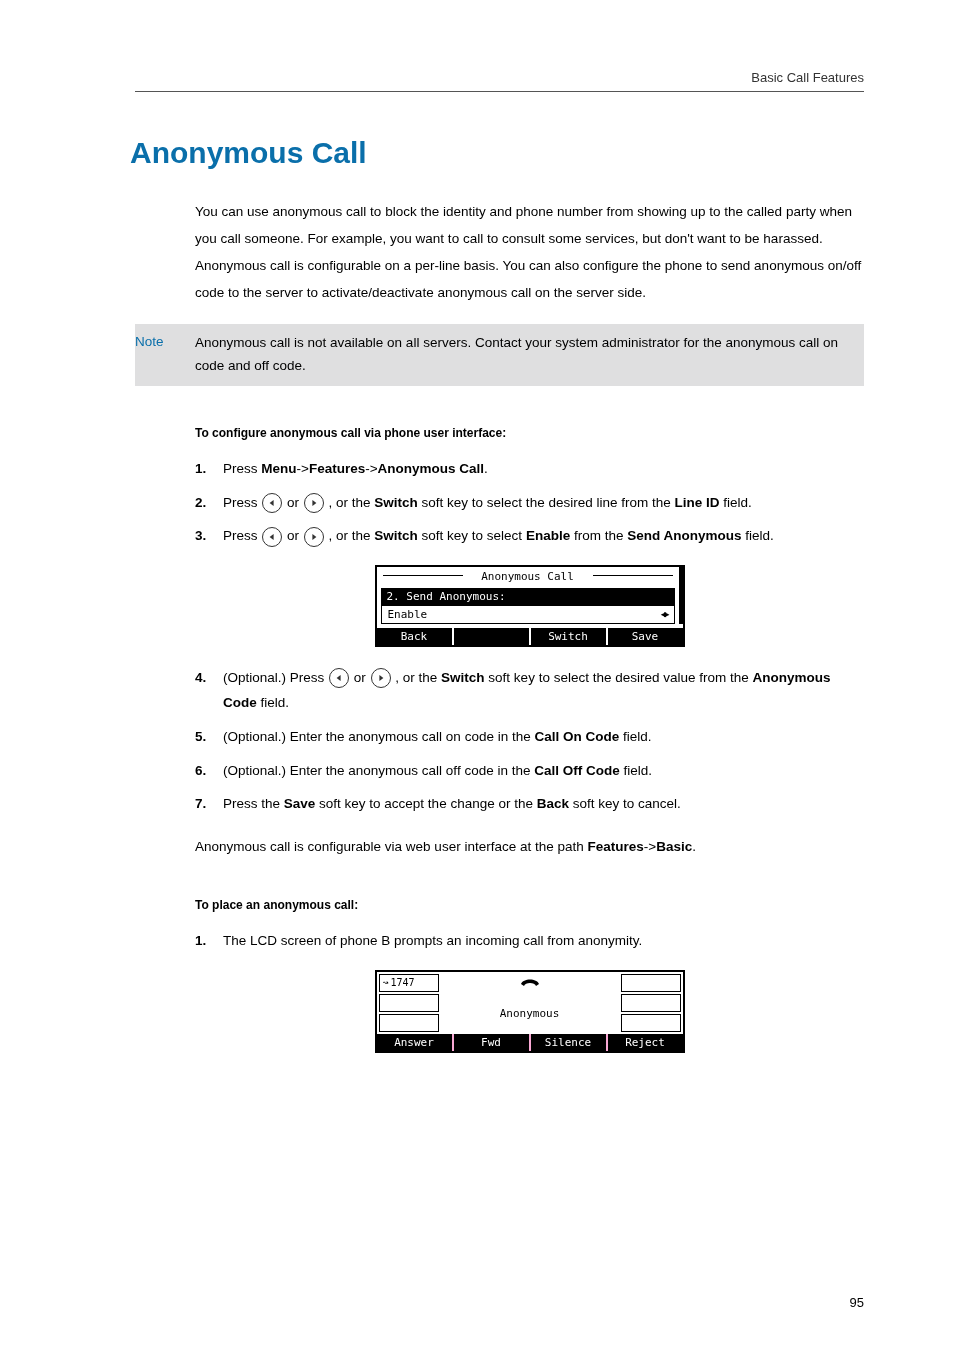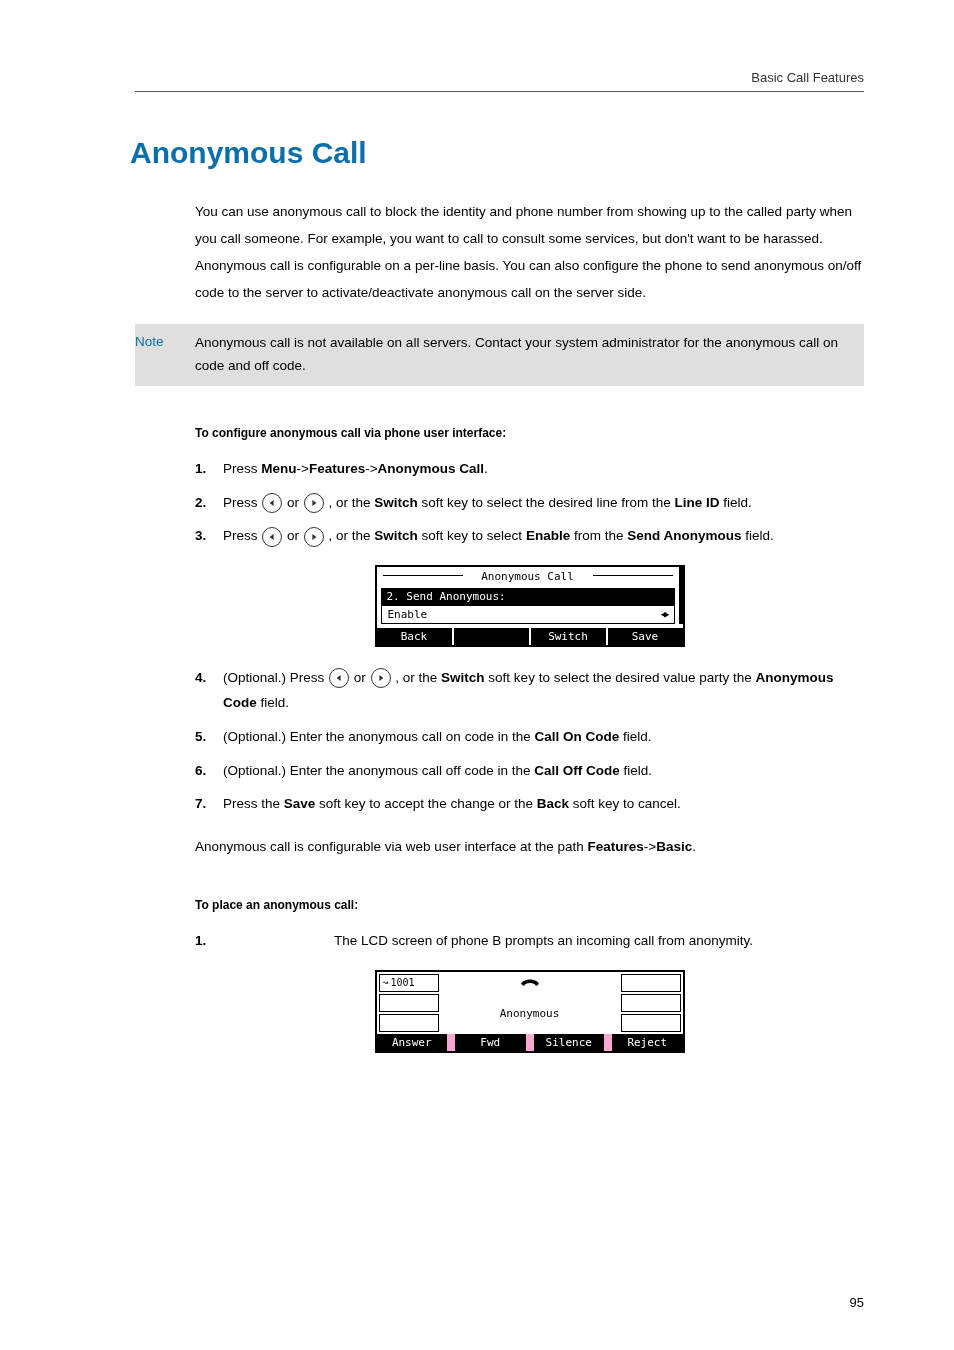--- a/index.html
+++ b/index.html
@@ -217,21 +217,21 @@
   .lcd2-softkeys {
     display: flex;
     background: #000;
     color: #fff;
     font-size: 11px;
   }
   .lcd2-softkeys > div {
     flex: 1;
     text-align: center;
     padding: 2px 0;
-    border-right: 8px solid #f9a8d4;
+    border-right: 2px solid #f9a8d4;
   }
   .lcd2-softkeys > div:last-child { border-right: none; }
 
   .page-num {
     position: absolute;
     bottom: 40px;
     right: 90px;
     font-size: 13px;
   }
 </style>
@@ -281,51 +281,51 @@
       <div class="lcd-softkeys">
         <div>Back</div>
         <div></div>
         <div>Switch</div>
         <div>Save</div>
       </div>
     </div>
 
     <ol class="steps" start="4" style="counter-reset: step 3;">
       <li>
-        <span>(Optional.) Press </span><span class="arrow-key left"></span><span> or </span><span class="arrow-key right"></span><span> , or the </span><span class="b">Switch</span><span> soft key to select the desired value party the </span><span class="b">Anonymous Code</span><span> field.</span>
+        <span>(Optional.) Press </span><span class="arrow-key left"></span><span> or </span><span class="arrow-key right"></span><span> , or the </span><span class="b">Switch</span><span> soft key to select the desired value from the </span><span class="b">Anonymous Code</span><span> field.</span>
       </li>
       <li>
         <span>(Optional.) Enter the anonymous call on code in the </span><span class="b">Call On Code</span><span> field.</span>
       </li>
       <li>
         <span>(Optional.) Enter the anonymous call off code in the </span><span class="b">Call Off Code</span><span> field.</span>
       </li>
       <li>
         <span>Press the </span><span class="b">Save</span><span> soft key to accept the change or the </span><span class="b">Back</span><span> soft key to cancel.</span>
       </li>
     </ol>
 
     <p class="para">
       <span>Anonymous call is configurable via web user interface at the path </span><span class="b">Features</span><span>-&gt;</span><span class="b">Basic</span><span>.</span>
     </p>
 
     <p class="bold-line">To place an anonymous call:</p>
 
     <ol class="steps">
       <li>
-        <div style="margin-top:6px;text-align:center;">The LCD screen of phone B prompts an incoming call from anonymity.</div>
+        <div style="margin-top:6px;">The LCD screen of phone B prompts an incoming call from anonymity.</div>
       </li>
     </ol>
 
     <div class="lcd2">
       <div class="lcd2-top">
         <div class="lcd2-col">
           <div class="lcd2-box">
             <span style="margin-right:2px;">↝</span>
-              <span>1001</span>
+              <span>1747</span>
           </div>
           <div class="lcd2-box"></div>
           <div class="lcd2-box"></div>
         </div>
         <div class="lcd2-center">
           <div class="hangup-icon">
             <svg viewBox="0 0 22 14">
                 <path d="M2 8 C 4 2, 18 2, 20 8 L 17 10 C 16 6, 6 6, 5 10 Z" fill="#000"></path>
               </svg>
           </div>

